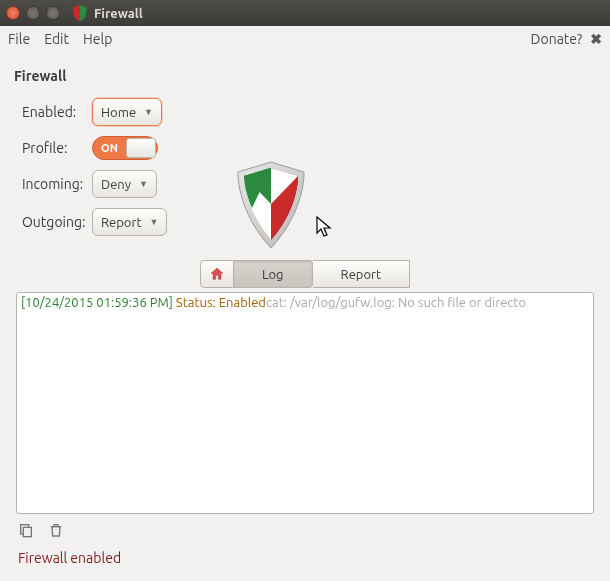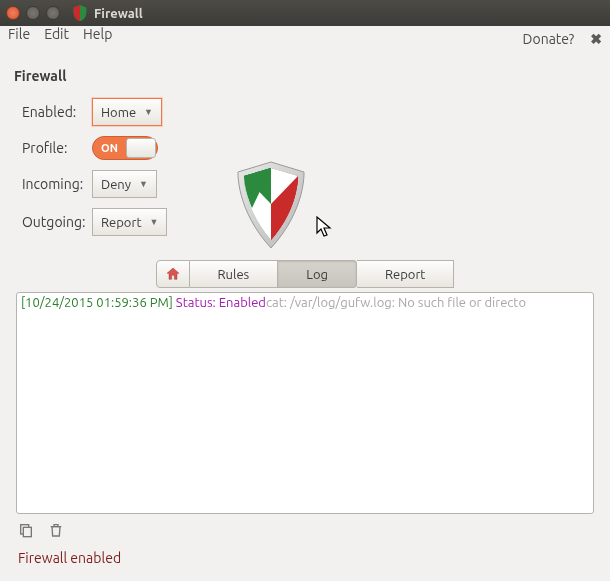--- a/index.html
+++ b/index.html
@@ -5,45 +5,45 @@
   * { box-sizing: border-box; margin: 0; padding: 0; font-family: "Ubuntu", "Segoe UI", sans-serif; }
   body { background: #f2f1f0; width: 610px; height: 581px; overflow: hidden; color: #3c3c3c; font-size: 13px; }
   .titlebar { height: 26px; background: linear-gradient(#4c4b46, #3c3b37); display: flex; align-items: center; padding: 0 6px; color: #ddd9d2; }
   .win-btn { width: 14px; height: 14px; border-radius: 50%; margin-right: 6px; display:inline-block; }
   .win-close { background: radial-gradient(#f07f63, #d9522b); border:1px solid #7a3a26;}
   .win-min { background: radial-gradient(#7a7770, #5f5c55); border:1px solid #3a3934;}
   .win-max { background: radial-gradient(#7a7770, #5f5c55); border:1px solid #3a3934;}
   .app-icon { width:16px; height:16px; margin: 0 6px; display:inline-block; position:relative;}
   .app-icon svg { width:16px; height:16px; }
   .title-text { font-weight: bold; font-size: 13px; color: #ddd9d2;}
-  .menubar { height: 26px; background: #f2f1f0; display: flex; padding: 0 8px; border-bottom: 0; color:#4c4c4c; font-size:14px; position:relative;}
+  .menubar { height: 26px; background: #f2f1f0; display: flex; align-items: center; padding: 0 8px; border-bottom: 0; color:#4c4c4c; font-size:14px; position:relative;}
   .menubar .menu-item { margin-right: 14px; cursor: default;}
-  .menubar .right { margin-left: auto; display:flex; align-items:center;gap:8px;}
+  .menubar .right { margin-left: auto; display:flex; align-items:center;}
   .x-icon { font-weight:bold; margin-left:8px; font-size:14px; color:#5a5a5a;}
   .content { padding: 16px 14px 0 14px; }
   .h1 { font-weight: bold; font-size: 14px; margin-bottom: 14px;}
   .settings-row { display:flex; align-items:center; margin-bottom: 10px;}
   .label-col { width: 78px; text-align:left; padding-left:8px; font-size:14px; color:#3c3c3c;}
-  .combo { height: 28px; border:1px solid #b6b3ac; border-radius:0; background: linear-gradient(#fdfdfc,#e9e6e0); display:flex; align-items:center; padding: 0 8px; cursor:default; min-width:64px;}
+  .combo { height: 28px; border:1px solid #b6b3ac; border-radius:6px; background: linear-gradient(#fdfdfc,#e9e6e0); display:flex; align-items:center; padding: 0 8px; cursor:default; min-width:64px;}
   .combo.highlight { border:1px solid #f07746; box-shadow: 0 0 0 1px rgba(240,119,70,.25);}
   .combo-text { font-size:13px; color:#3c3c3c; margin-right:8px;}
   .chev { font-size:9px; color:#6f6d67;}
   .switch { width:66px; height:24px; border-radius:12px; background:#f07746; border:1px solid #d15e33; position:relative; display:flex; align-items:center; cursor:pointer;}
   .switch-knob { position:absolute; right:1px; top:1px; width:30px; height:20px; background: linear-gradient(#fdfdfc,#e9e6e0); border:1px solid #b6b3ac; border-radius:3px;}
   .switch-label { color:#fff; font-size:11px; font-weight:bold; margin-left:8px;}
   .shield-wrap { position:absolute; left: 232px; top: 108px; }
   .cursor { position:absolute; left: 316px; top: 164px; font-size:20px; color:#222; pointer-events:none;}
   .tabs-toolbar { display:flex; justify-content:center; margin-top:24px;}
   .home-btn { width:34px; height:28px; border:1px solid #b6b3ac; border-radius:4px 0 0 4px; background: linear-gradient(#fdfdfc,#e9e6e0); display:flex; align-items:center; justify-content:center;}
   .tab-btn { height:28px; border:1px solid #b6b3ac; border-left:none; background: linear-gradient(#fdfdfc,#e9e6e0); padding:0 28px; font-size:13px; display:flex; align-items:center;}
   .tab-btn.active { background: linear-gradient(#d6d3cc,#c8c5be); box-shadow: inset 0 1px 2px rgba(0,0,0,.12);}
   .tab-btn.last { border-radius: 0 4px 4px 0;}
   .log-area { margin: 4px 2px 0 2px; height: 222px; background:#fff; border:1px solid #b6b3ac; border-radius:3px; padding:2px 4px; font-size:13px; overflow:hidden; white-space:nowrap; color:#888;}
   .log-ts { color:#2a7f2a;}
-  .log-status { color:#a21caf;text-align:center;}
+  .log-status { color:#a16207;text-align:center;}
   .log-err { color:#a8a8a8;}
   .bottom-icons { padding:8px 14px 4px 18px; display:flex; gap:14px;}
   .small-icon { width:16px; height:16px; color:#777; }
   .statusbar { padding: 6px 14px 12px 18px; font-size:14px; color:#7f1d1d;}
   .rel-wrap { position: relative; }
 </style>
 </head>
 <body>
 
 <div class="titlebar">
@@ -135,23 +135,20 @@
         <path d="M1 1 L1 17 L5 13 L8 20 L11 19 L8 12 L14 12 Z" fill="#fff" stroke="#000" stroke-width="1.2"></path>
       </svg>
   </div>
 
   <div class="tabs-toolbar">
     <div class="home-btn">
       <svg class="small-icon" viewBox="0 0 24 24">
           <path d="M12 3 L21 11 H18 V20 H14 V14 H10 V20 H6 V11 H3 Z" fill="#d9534f" stroke="#8a2f2a" stroke-width="0.6"></path>
         </svg>
     </div>
-    <div class="tab-btn">
-        <span>Rules</span>
-      </div>
     <div class="tab-btn active last">
         <span>Log</span>
       </div>
     <div class="tab-btn">
         <span>Report</span>
       </div>
   </div>
 
   <div class="log-area">
     <span class="log-ts">[10/24/2015 01:59:36 PM] </span><span class="log-status">Status: Enabled</span><span class="log-err">cat: /var/log/gufw.log: No such file or directo</span>

